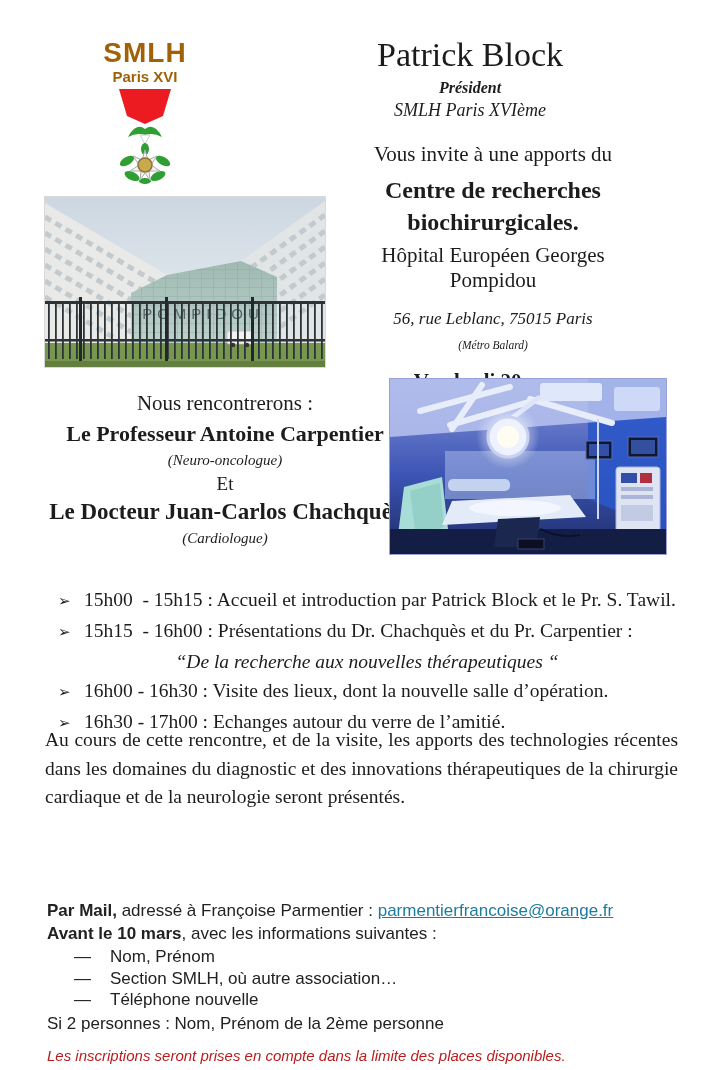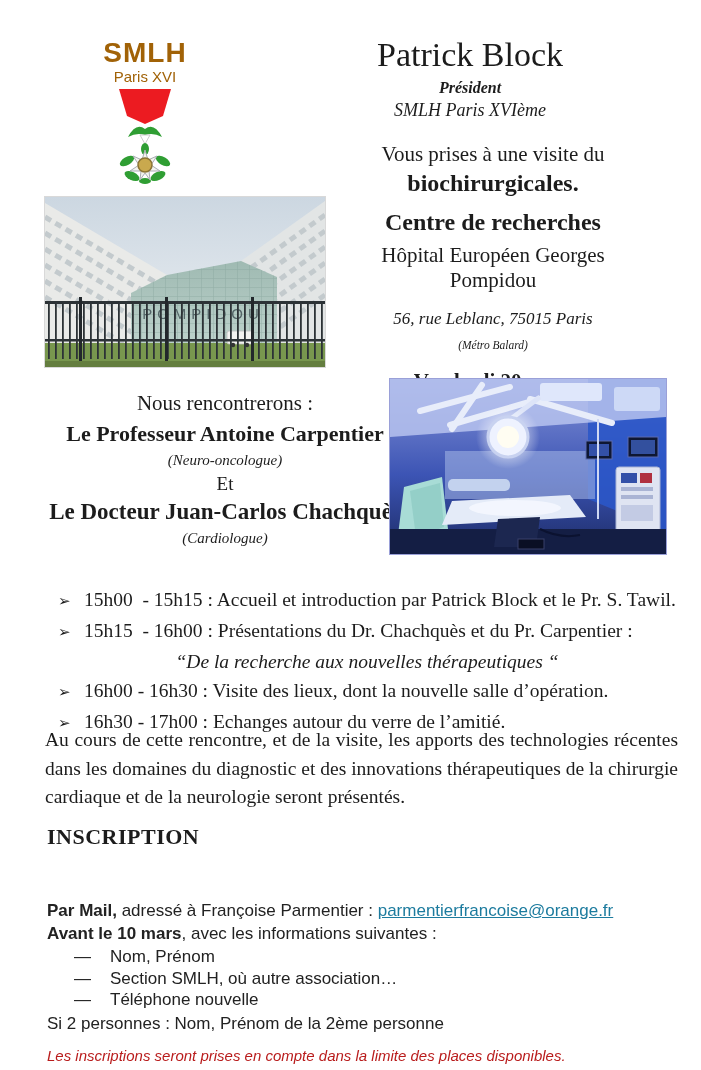--- a/index.html
+++ b/index.html
@@ -5,21 +5,21 @@
   * { margin:0; padding:0; box-sizing:border-box; }
   body { background:#ffffff; }
   .page {
     position:relative; width:701px; height:1070px; background:#ffffff;
     font-family:"Liberation Serif", serif; color:#1c1c1c; overflow:hidden;
   }
   
   .logo { position:absolute; left:92px; top:38px; width:106px; text-align:center;
           font-family:"Liberation Sans", sans-serif; color:#a16207; }
   .logo-org { font-size:28px; font-weight:bold; letter-spacing:1px; line-height:1.05; }
-  .logo-section { font-size:15px; font-weight:normal; margin-top:1px; }
+  .logo-section { font-size:15px; font-weight:bold; margin-top:1px; }
   .logo svg { margin-top:4px; }
   
   .hdr { position:absolute; left:320px; top:36px; width:300px; text-align:center; }
   .hdr-name { font-size:34px; line-height:1.1; }
   .hdr-title { font-size:16px; font-style:italic; font-weight:bold; margin-top:6px; }
   .hdr-org { font-size:18px; font-style:italic; margin-top:3px; }
   
   .invite { position:absolute; left:340px; top:142px; width:306px; text-align:center; }
   .inv-line1 { font-size:21px; }
   .inv-bold { font-size:24px; font-weight:bold; line-height:32px; margin-top:7px; }
@@ -88,23 +88,23 @@
     </svg>
   </div>
 
   <div class="hdr">
     <div class="hdr-name">Patrick Block</div>
     <div class="hdr-title">Président</div>
     <div class="hdr-org">SMLH Paris XVIème</div>
   </div>
 
   <div class="invite">
-    <div class="inv-line1">Vous prises à une visite du</div>
+    <div class="inv-line1">Vous invite à une apports du</div>
+    <div class="inv-bold">Centre de recherches</div>
     <div class="inv-bold" style="margin-top:0;">biochirurgicales.</div>
-    <div class="inv-bold">Centre de recherches</div>
     <div class="inv-hosp">Hôpital Européen Georges Pompidou</div>
     <div class="inv-addr">56, rue Leblanc, 75015 Paris</div>
     <div class="inv-metro">(Métro Balard)</div>
     <div class="inv-date">Vendredi 20 mars</div>
     <div class="inv-time">de 15h00 à 17h00</div>
   </div>
 
   <div class="photo-hospital">
     <svg width="280" height="170" viewBox="0 0 280 170">
       <defs>
@@ -247,21 +247,20 @@
       <span class="sched-text">16h00 - 16h30 : Visite des lieux, dont la nouvelle salle d’opération.</span>
     </div>
     <div class="sched-item">
       <span class="sched-bullet">➢</span>
       <span class="sched-text">16h30 - 17h00 : Echanges autour du verre de l’amitié.</span>
     </div>
   </div>
 
   <div class="desc">Au cours de cette rencontre, et de la visite, les apports des technologies récentes dans les domaines du diagnostic et des innovations thérapeutiques de la chirurgie cardiaque et de la neurologie seront présentés.</div>
 
-  <div class="insc-h">INSCRIPTION</div>
   <div class="insc">
     <div>
       <b>Par Mail,</b><span> adressé à Françoise Parmentier : </span><a class="insc-link">parmentierfrancoise@orange.fr</a>
     </div>
     <div>
       <b>Avant le 10 mars</b><span>, avec les informations suivantes :</span>
     </div>
     <div class="insc-dashes">
       <div class="dash-item">
         <span class="dash-glyph">—</span>

